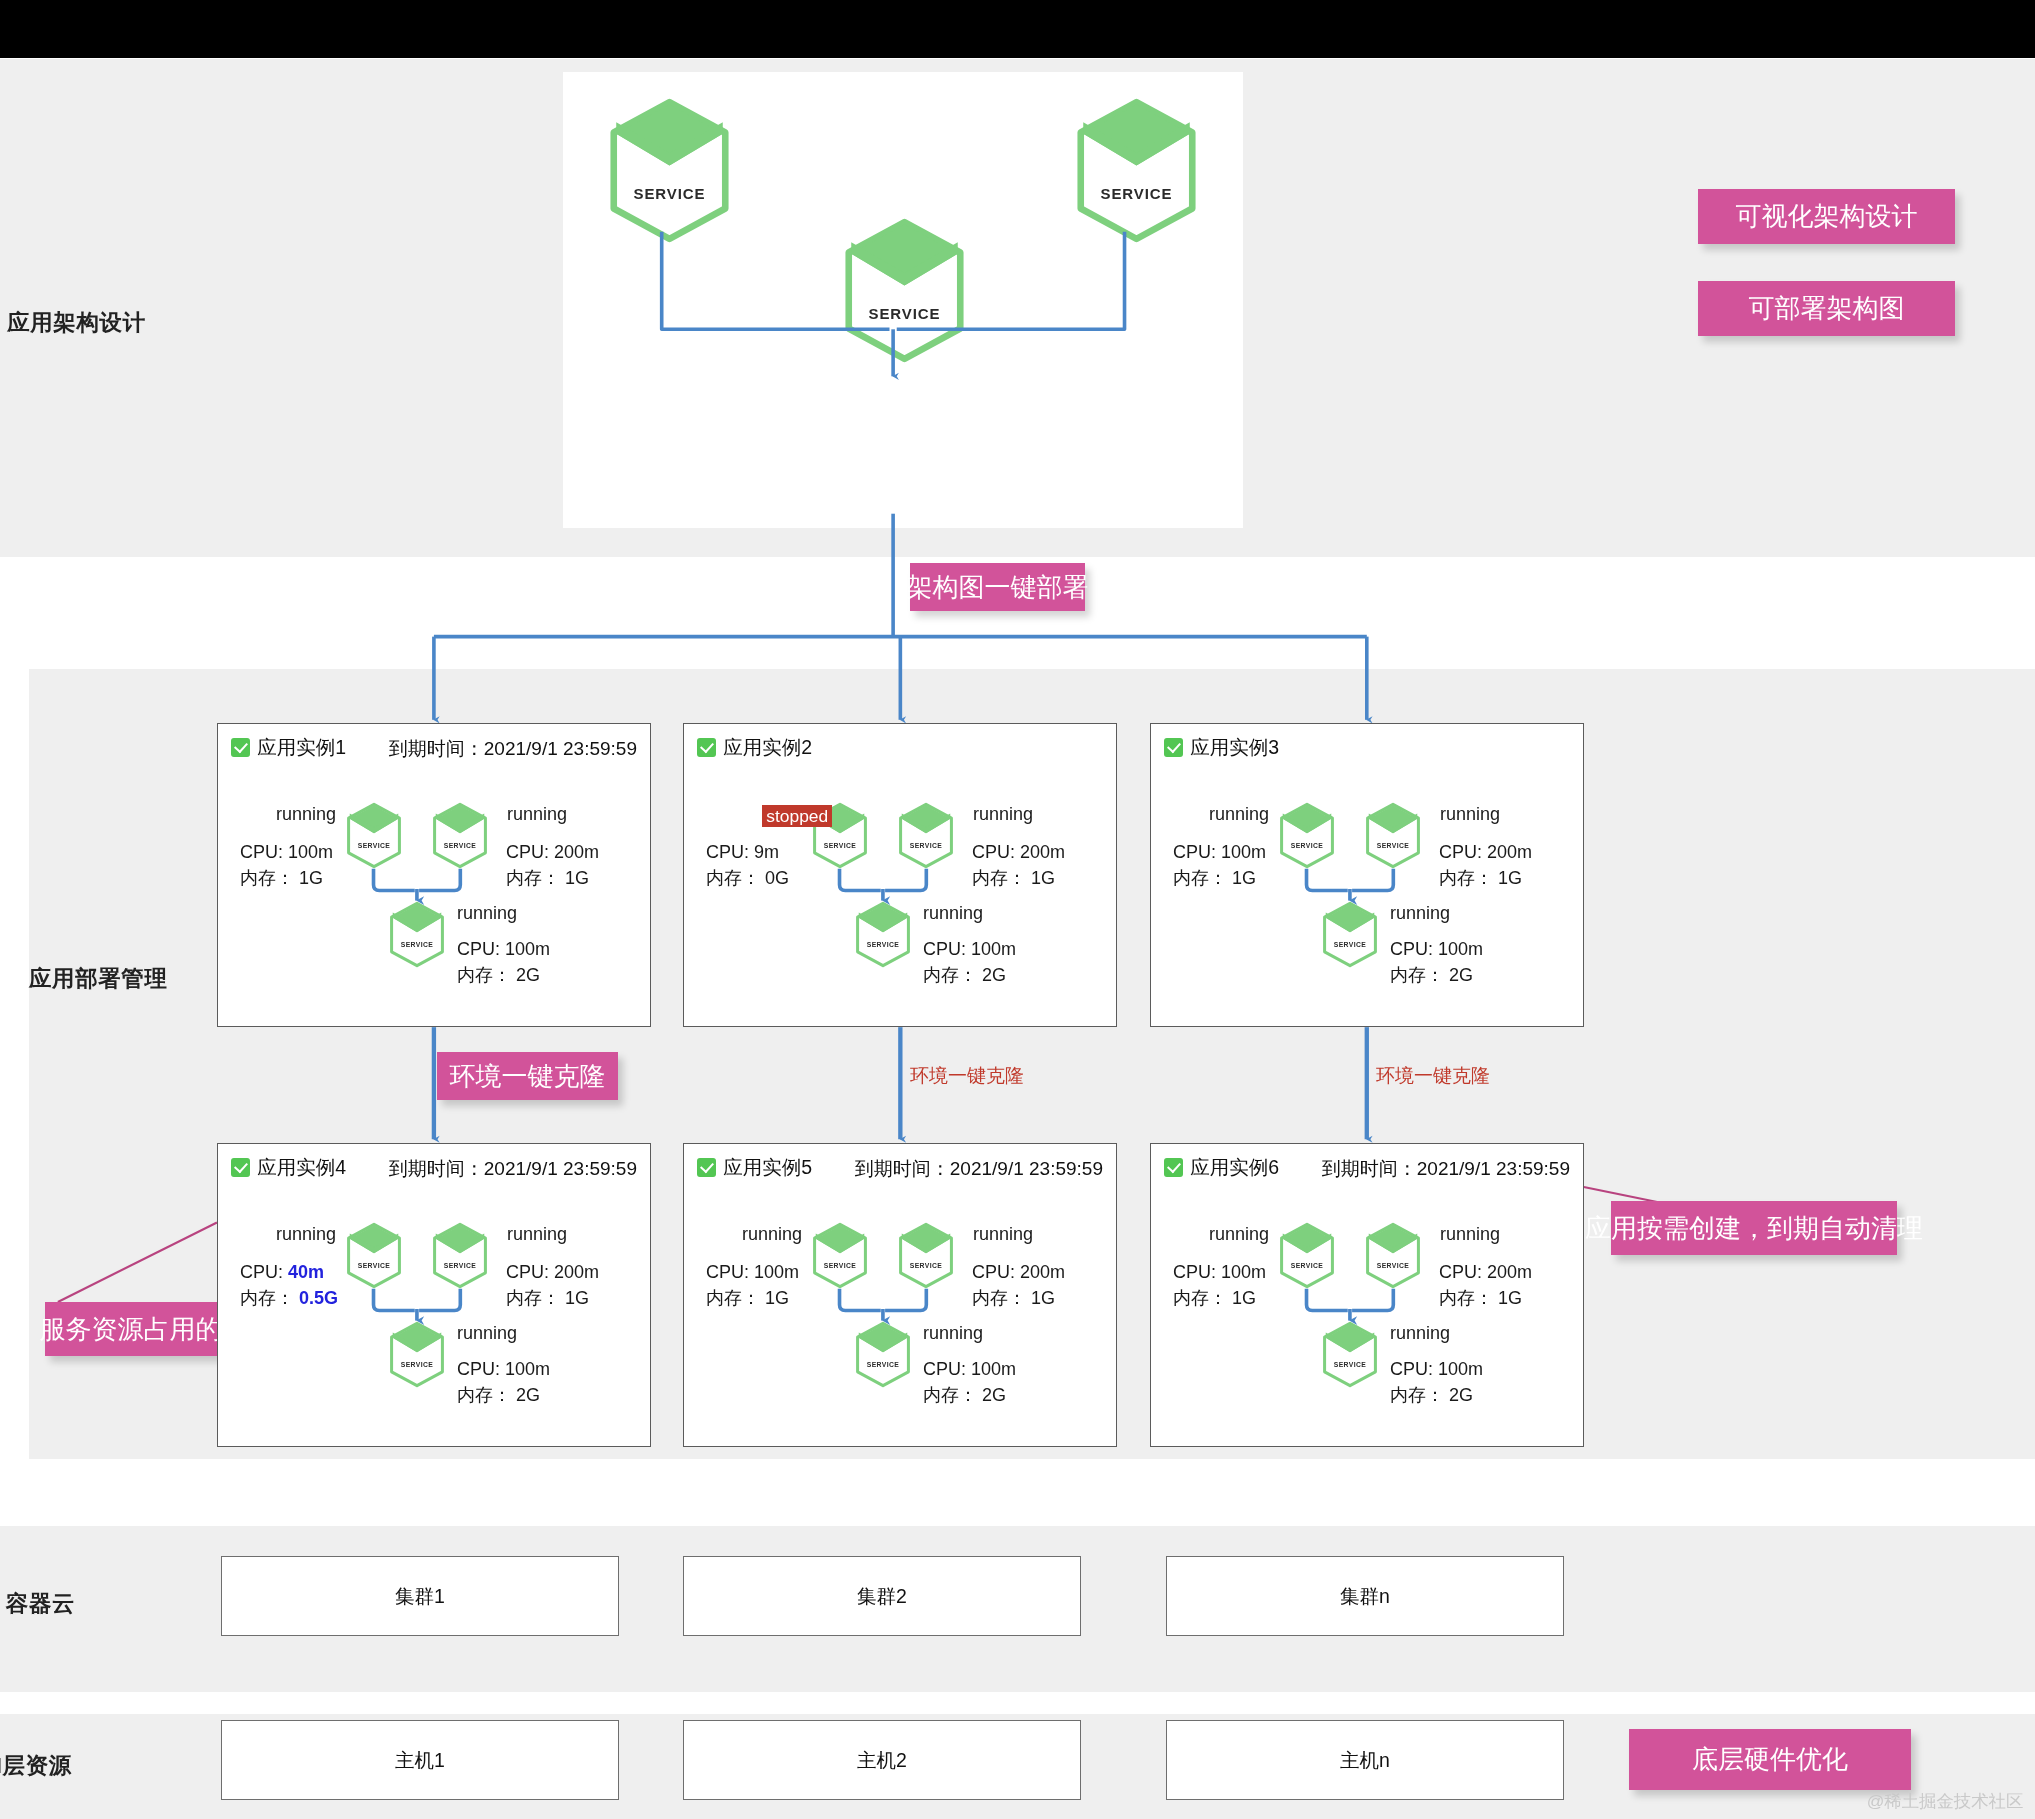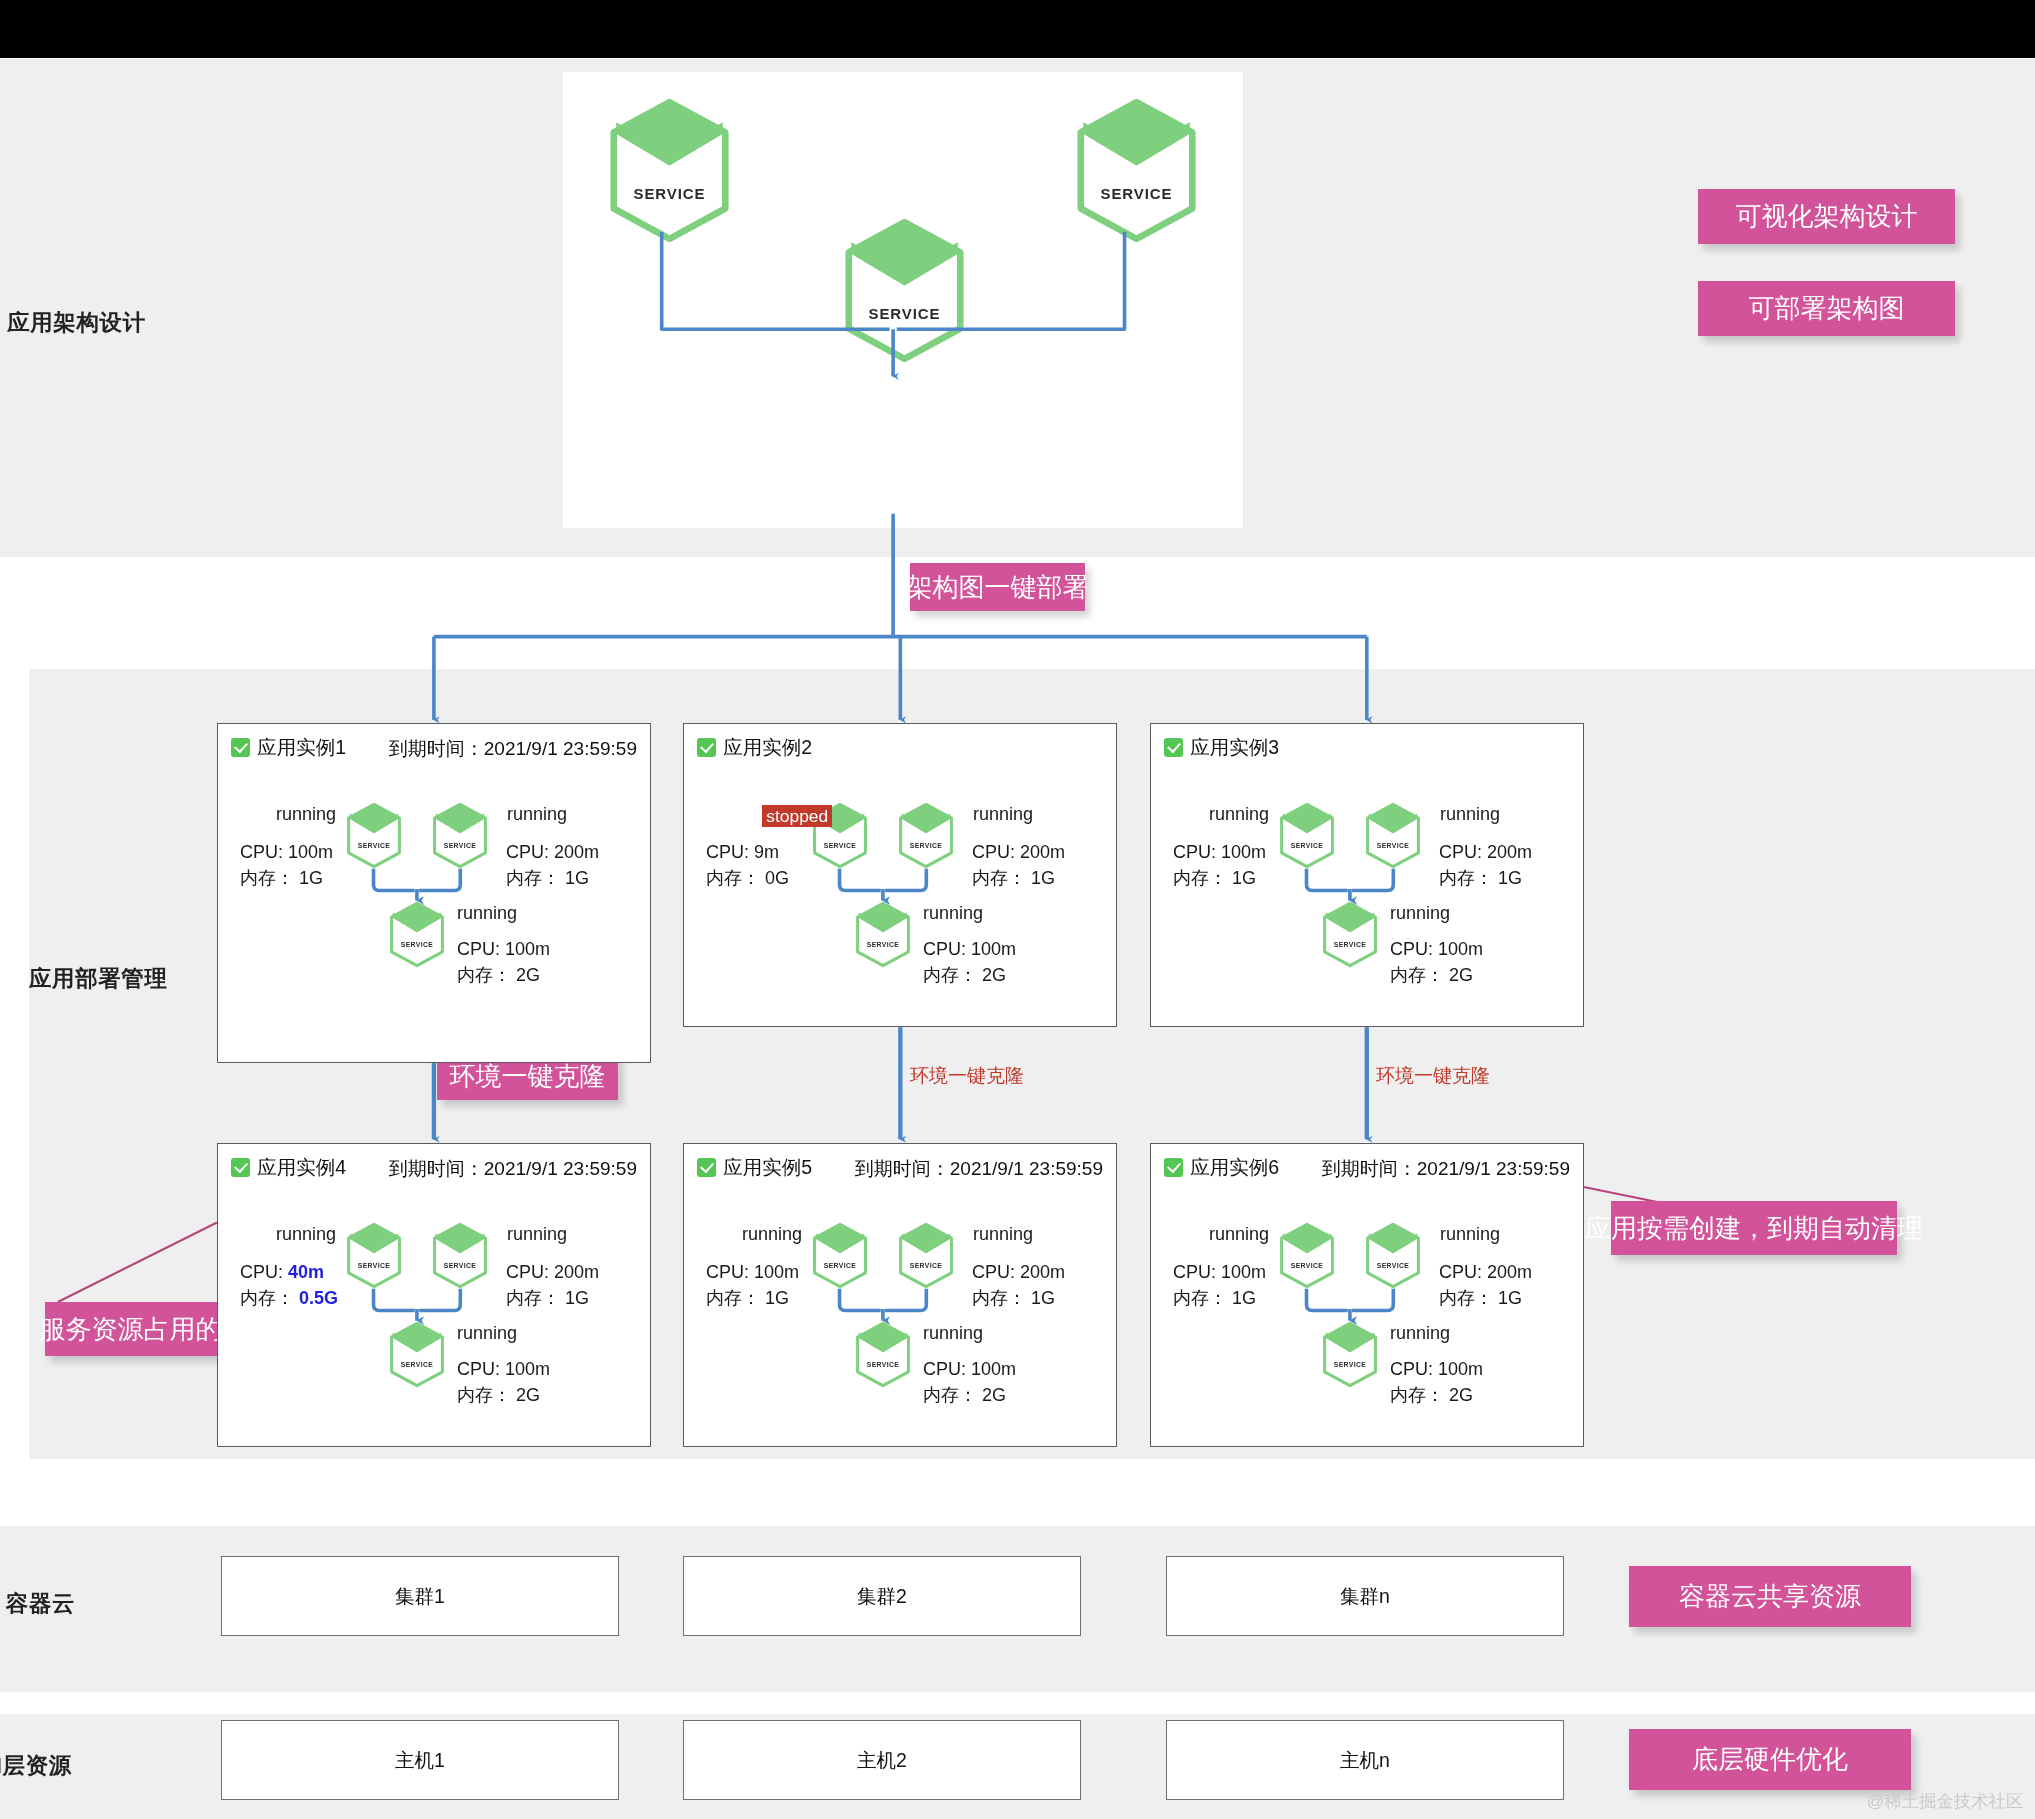--- a/index.html
+++ b/index.html
@@ -183,34 +183,33 @@
   <div class="chip" style="left:910px; top:563px; width:175px; height:48px;">架构图一键部署</div>
 
   <div class="chip" style="left:437px; top:1052px; width:181px; height:48px;">环境一键克隆</div>
   <div class="redlabel" style="left:910px; top:1063px;">环境一键克隆</div>
   <div class="redlabel" style="left:1376px; top:1063px;">环境一键克隆</div>
 
   <div class="chip" style="left:848px; top:740px; width:192px; height:51px;">服务自动启停</div>
   <div class="chip" style="left:45px; top:1302px; width:275px; height:54px;">服务资源占用的自动调整</div>
   <div class="chip" style="left:1611px; top:1201px; width:286px; height:54px;">应用按需创建，到期自动清理</div>
 
-  <div class="chip" style="left:1629px; top:1566px; width:282px; height:61px;">容器云共享资源</div>
   <div class="chip" style="left:1629px; top:1729px; width:282px; height:61px;">底层硬件优化</div>
 
   <div class="resbox" style="left:221px;  top:1556px; width:398px; height:80px;">集群1</div>
   <div class="resbox" style="left:683px;  top:1556px; width:398px; height:80px;">集群2</div>
   <div class="resbox" style="left:1166px; top:1556px; width:398px; height:80px;">集群n</div>
 
   <div class="resbox" style="left:221px;  top:1720px; width:398px; height:80px;">主机1</div>
   <div class="resbox" style="left:683px;  top:1720px; width:398px; height:80px;">主机2</div>
   <div class="resbox" style="left:1166px; top:1720px; width:398px; height:80px;">主机n</div>
 
   <div class="watermark">@稀土掘金技术社区</div>
 
-<div class="card" style="left: 217px; top: 723px; width: 434px; height: 340px;">
+<div class="card" style="left: 217px; top: 723px; width: 434px; height: 304px;">
       <div class="card-title">
         <span class="ck"></span>
         <span>应用实例1</span>
       </div>
       <div class="card-expiry" style="right: 13px;">到期时间：2021/9/1 23:59:59</div>
       <div class="svc" style="left: 127px; top: 78px; width: 58px; height: 67px;">
         <svg width="58" height="67" viewBox="0 0 100 116">
           <path d="M50 4 L94 28 L94 88 L50 112 L6 88 L6 28 Z" fill="#ffffff" stroke="#7ed07e" stroke-width="5.2" stroke-linejoin="round"></path>
           <path d="M50 6 L92 29 L50 54 L8 29 Z" fill="#7ed07e"></path>
           <path d="M8 29 L50 54 L50 44 L8 20 Z" fill="#7ed07e"></path>

